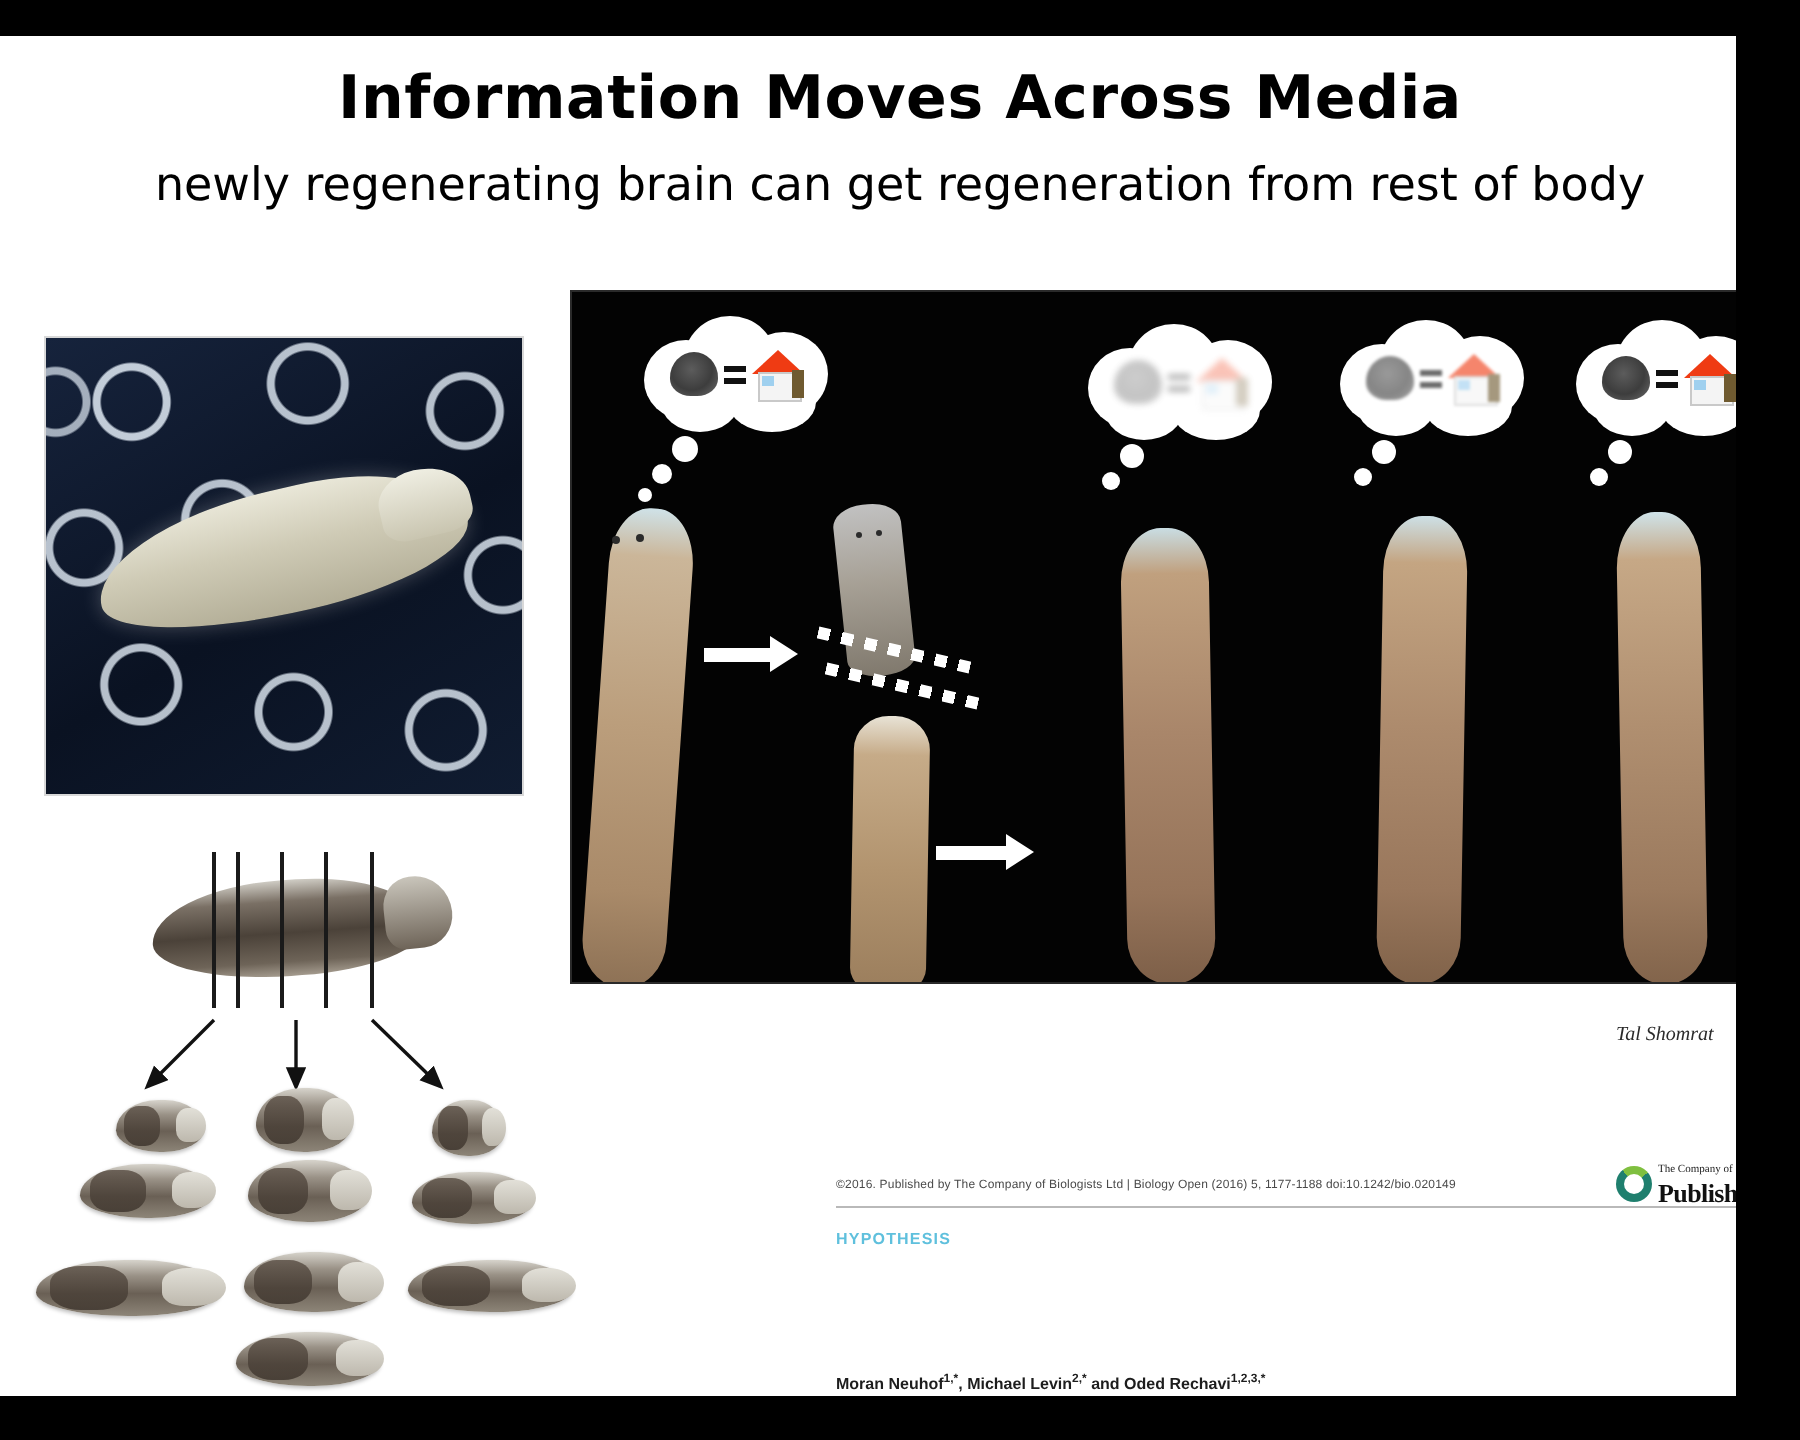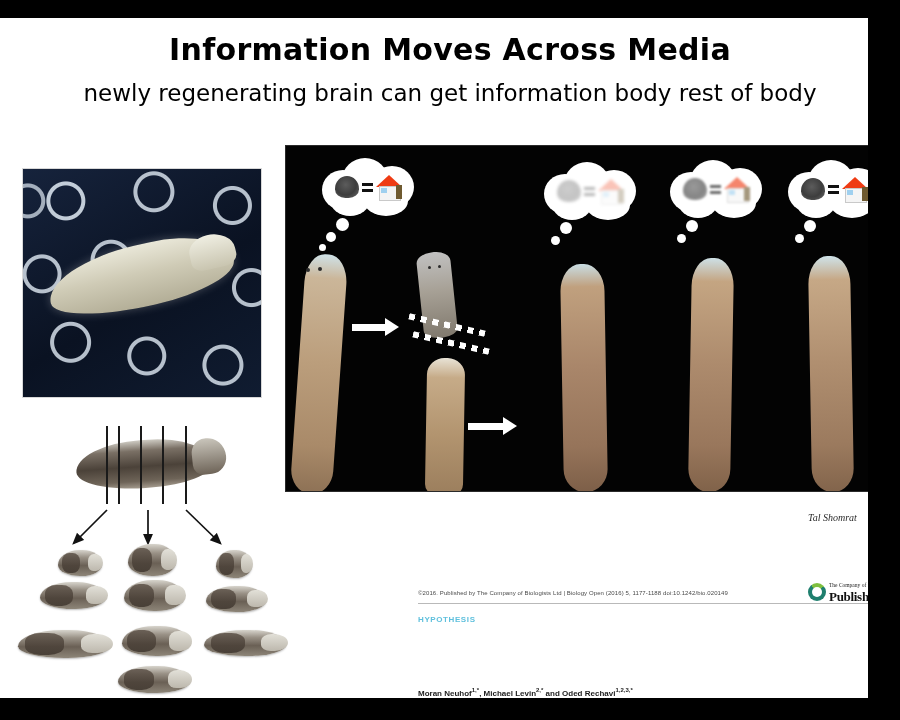--- a/index.html
+++ b/index.html
@@ -409,21 +409,21 @@
 <body>
 
 <div id="slide">
 
   <div class="letterbox top"></div>
   <div class="letterbox bottom"></div>
 
   <div id="canvas">
 
     <div id="title">Information Moves Across Media</div>
-    <div id="subtitle">newly regenerating brain can get information body rest of body</div>
+    <div id="subtitle">newly regenerating brain can get regeneration from rest of body</div>
 
     <div id="micrograph">
       <div class="substrate"></div>
       <div class="worm">
         <div class="worm-head"></div>
       </div>
     </div>
 
     <div id="regen">
 

